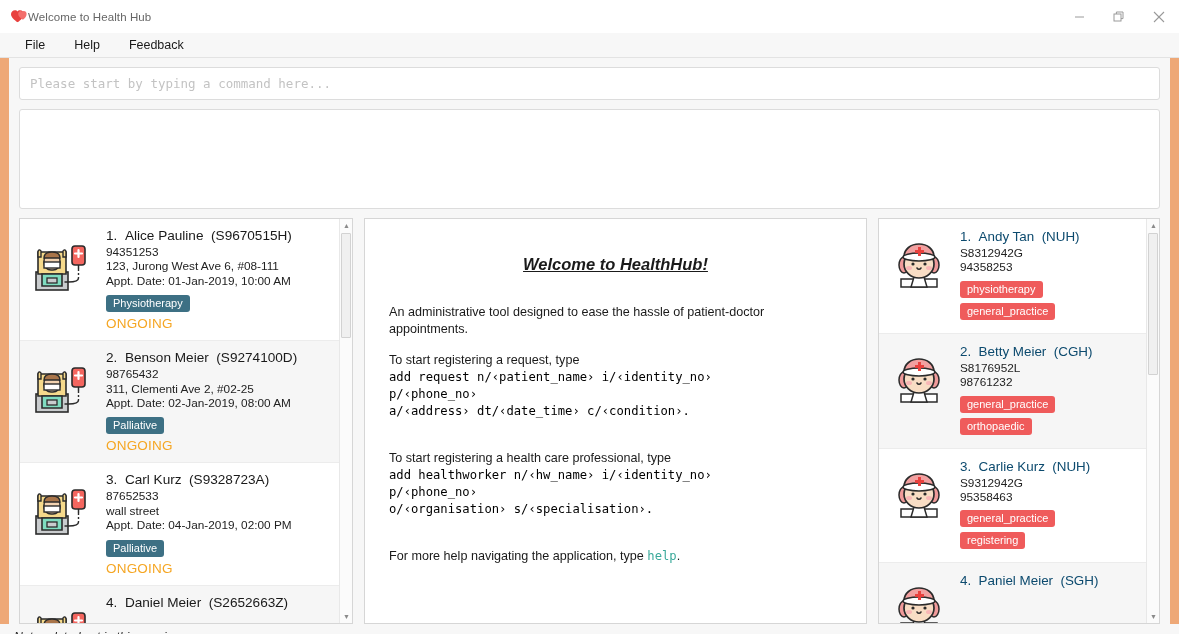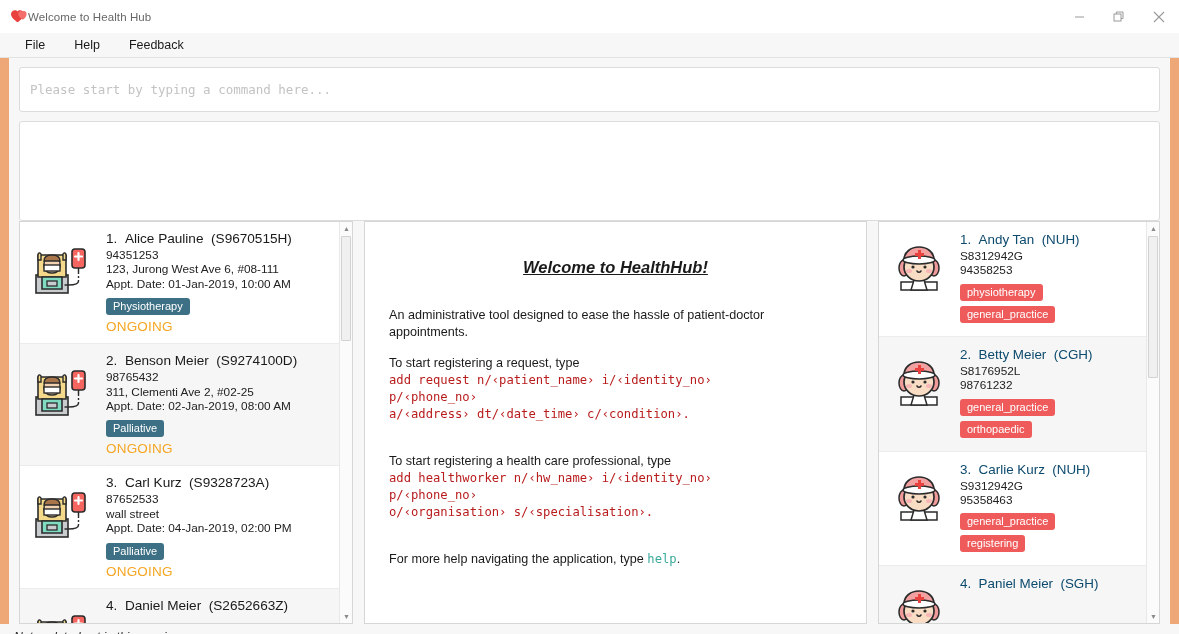--- a/index.html
+++ b/index.html
@@ -57,21 +57,21 @@
 
   
   .workspace {
     background: #f7f7f7;
     height: 566px;
     padding: 9px 10px 0 10px;
     display: flex; flex-direction: column;
   }
 
   .cmd-input {
-    height: 45px; width: 100%;
+    height: 33px; width: 100%;
     border: 1px solid #dcdcdc;
     border-radius: 3px;
     background: #ffffff;
     font-family: "DejaVu Sans Mono", monospace;
     font-size: 12.5px;
     color: #000000;
     padding: 0 10px;
     outline: none;
   }
   .cmd-input::placeholder { color: #c3c3c3; }
@@ -79,20 +79,21 @@
   .result-box {
     margin-top: 9px;
     height: 100px; width: 100%;
     border: 1px solid #dcdcdc;
     border-radius: 3px;
     background: #ffffff;
   }
 
   
   .panels {
+    margin-top: 9px;
     flex: 1;
     display: flex;
     gap: 11px;
     min-height: 0;
     border-radius: 10px;
   }
 
   .panel {
     background: #ffffff;
     border: 1px solid #d6d6d6;
@@ -205,21 +206,21 @@
   .w-para {
     font-size: 12.6px;
     color: #1a1a1a;
     line-height: 17px;
     margin-bottom: 14px;
     max-width: 400px;
   }
   .w-code {
     font-family: "DejaVu Sans Mono", monospace;
     font-size: 12.2px;
-    color: #b91c1c;
+    color: #000000;
     line-height: 17px;
     display: block;
   }
   .w-inline-code {
     font-family: "DejaVu Sans Mono", monospace;
     font-size: 12.2px;
     color: #3aa99a;
   }
   .w-gap { height: 16px; }
 

